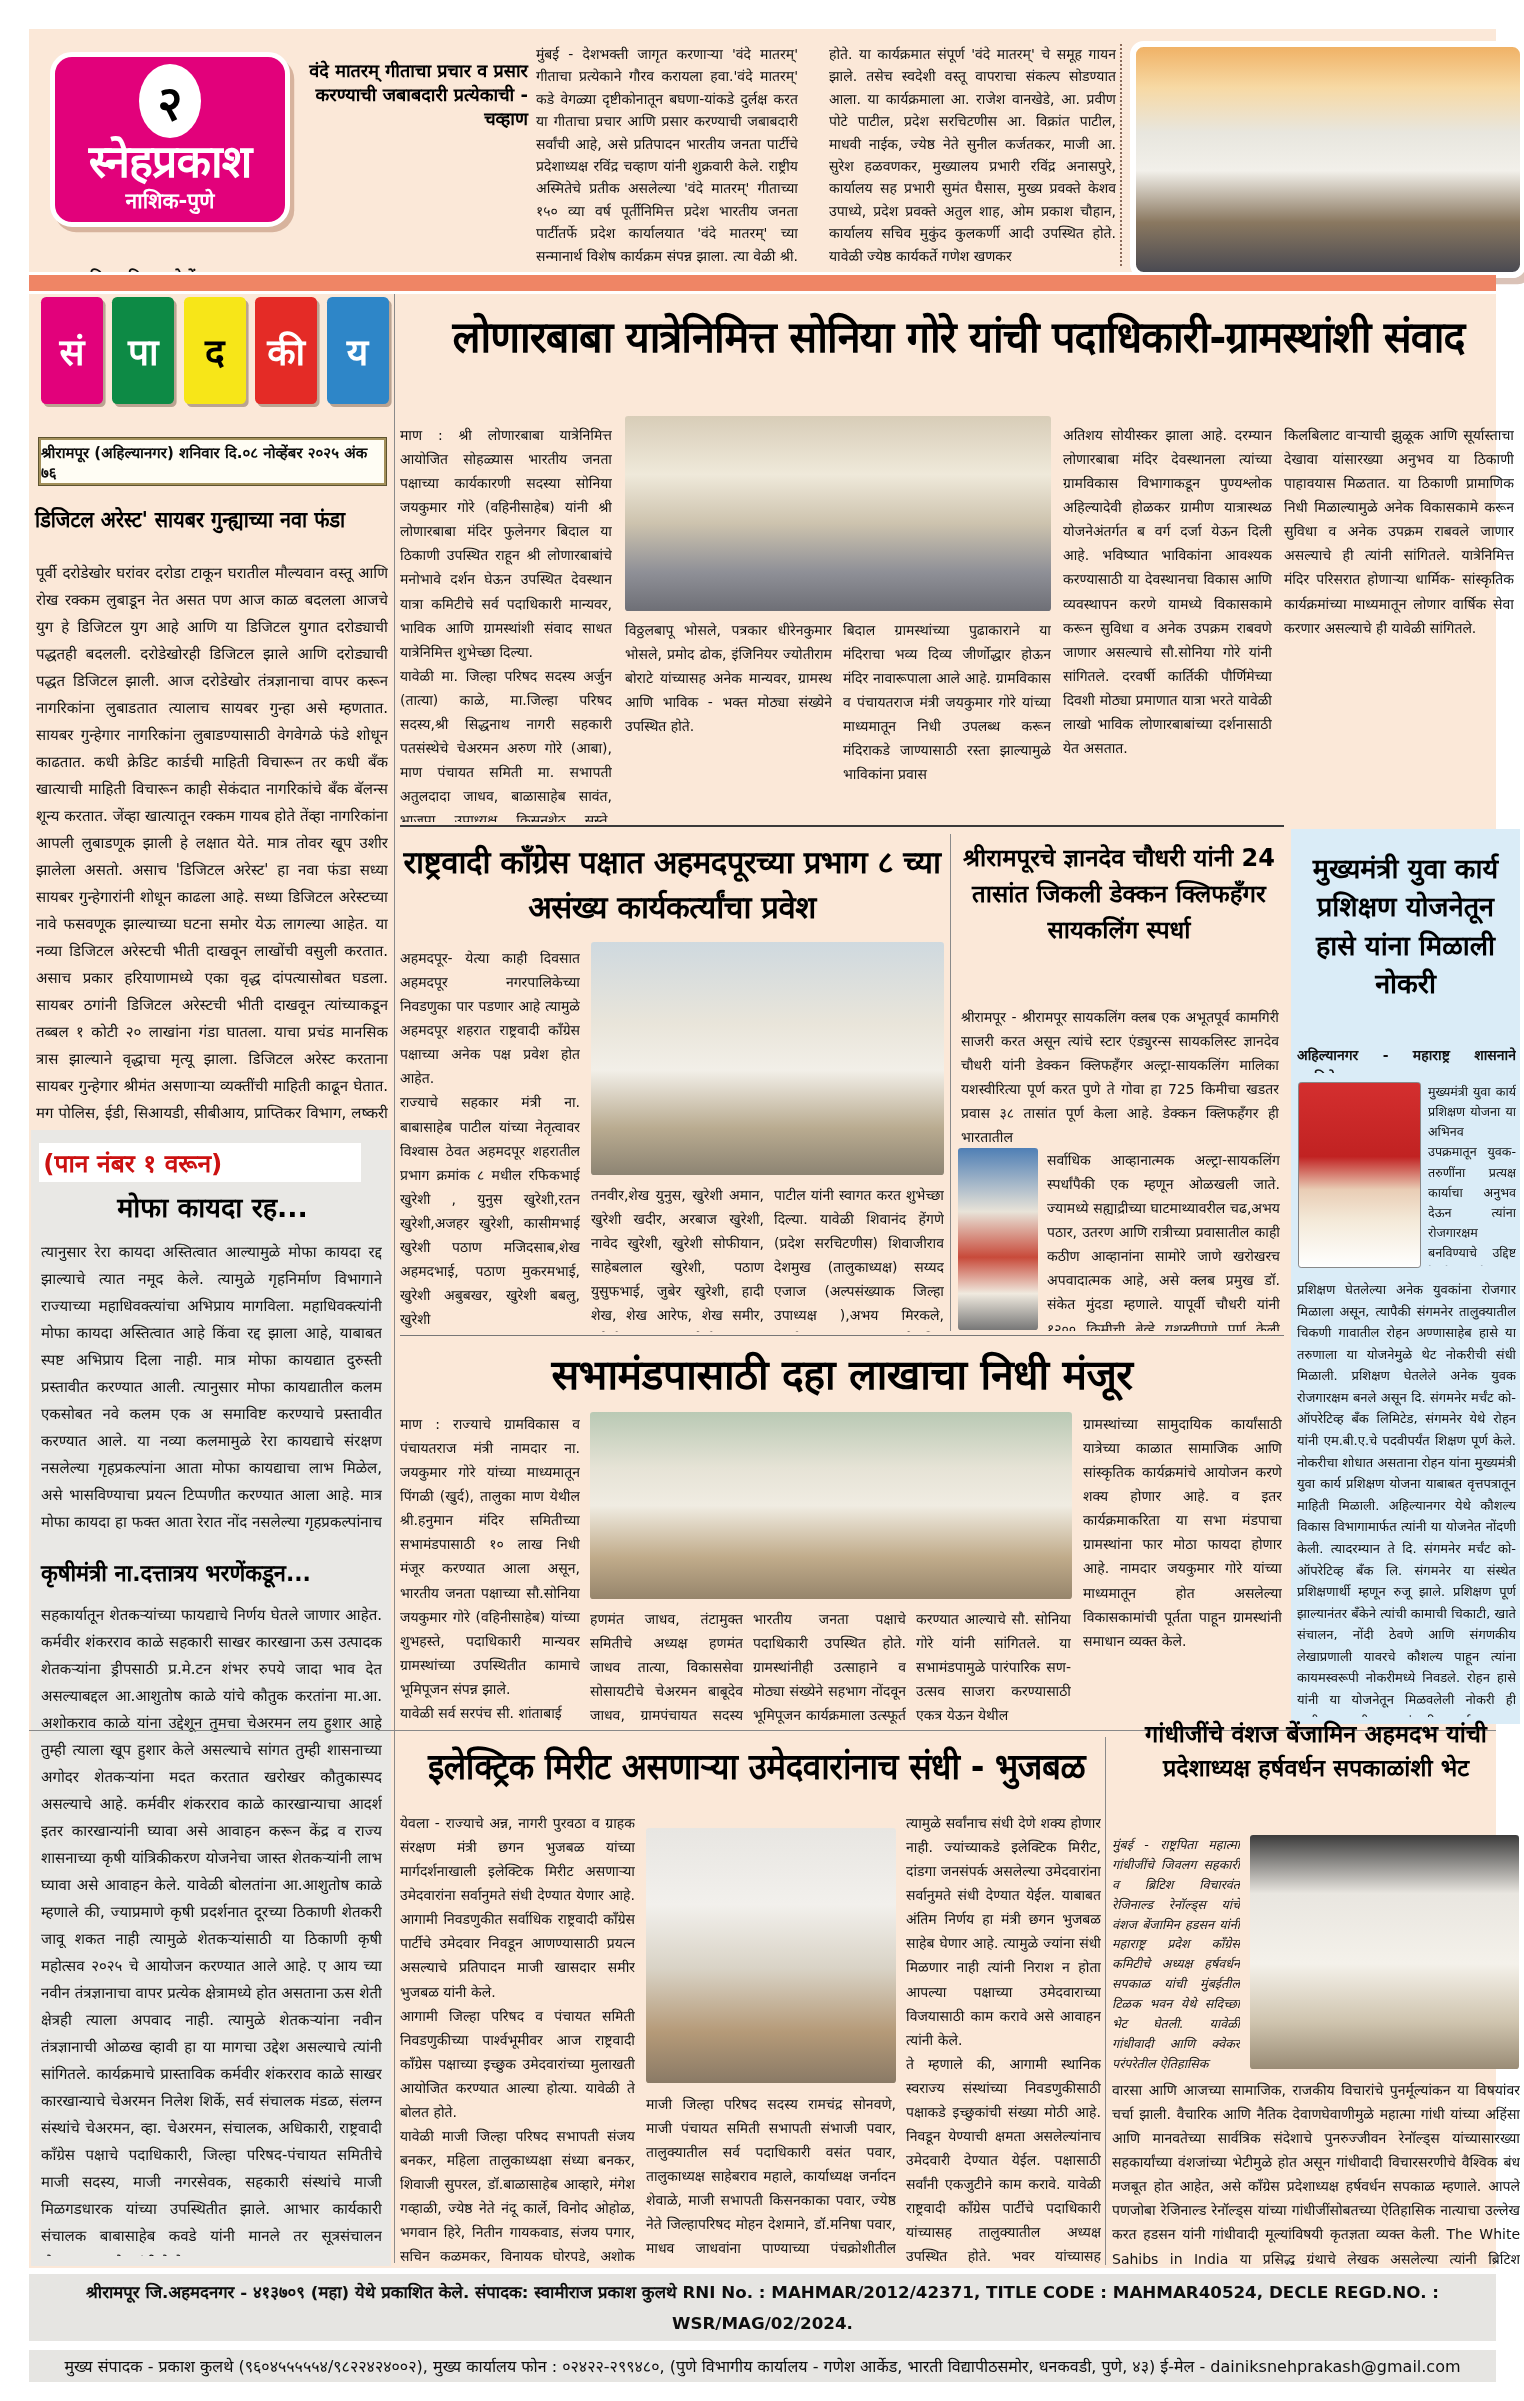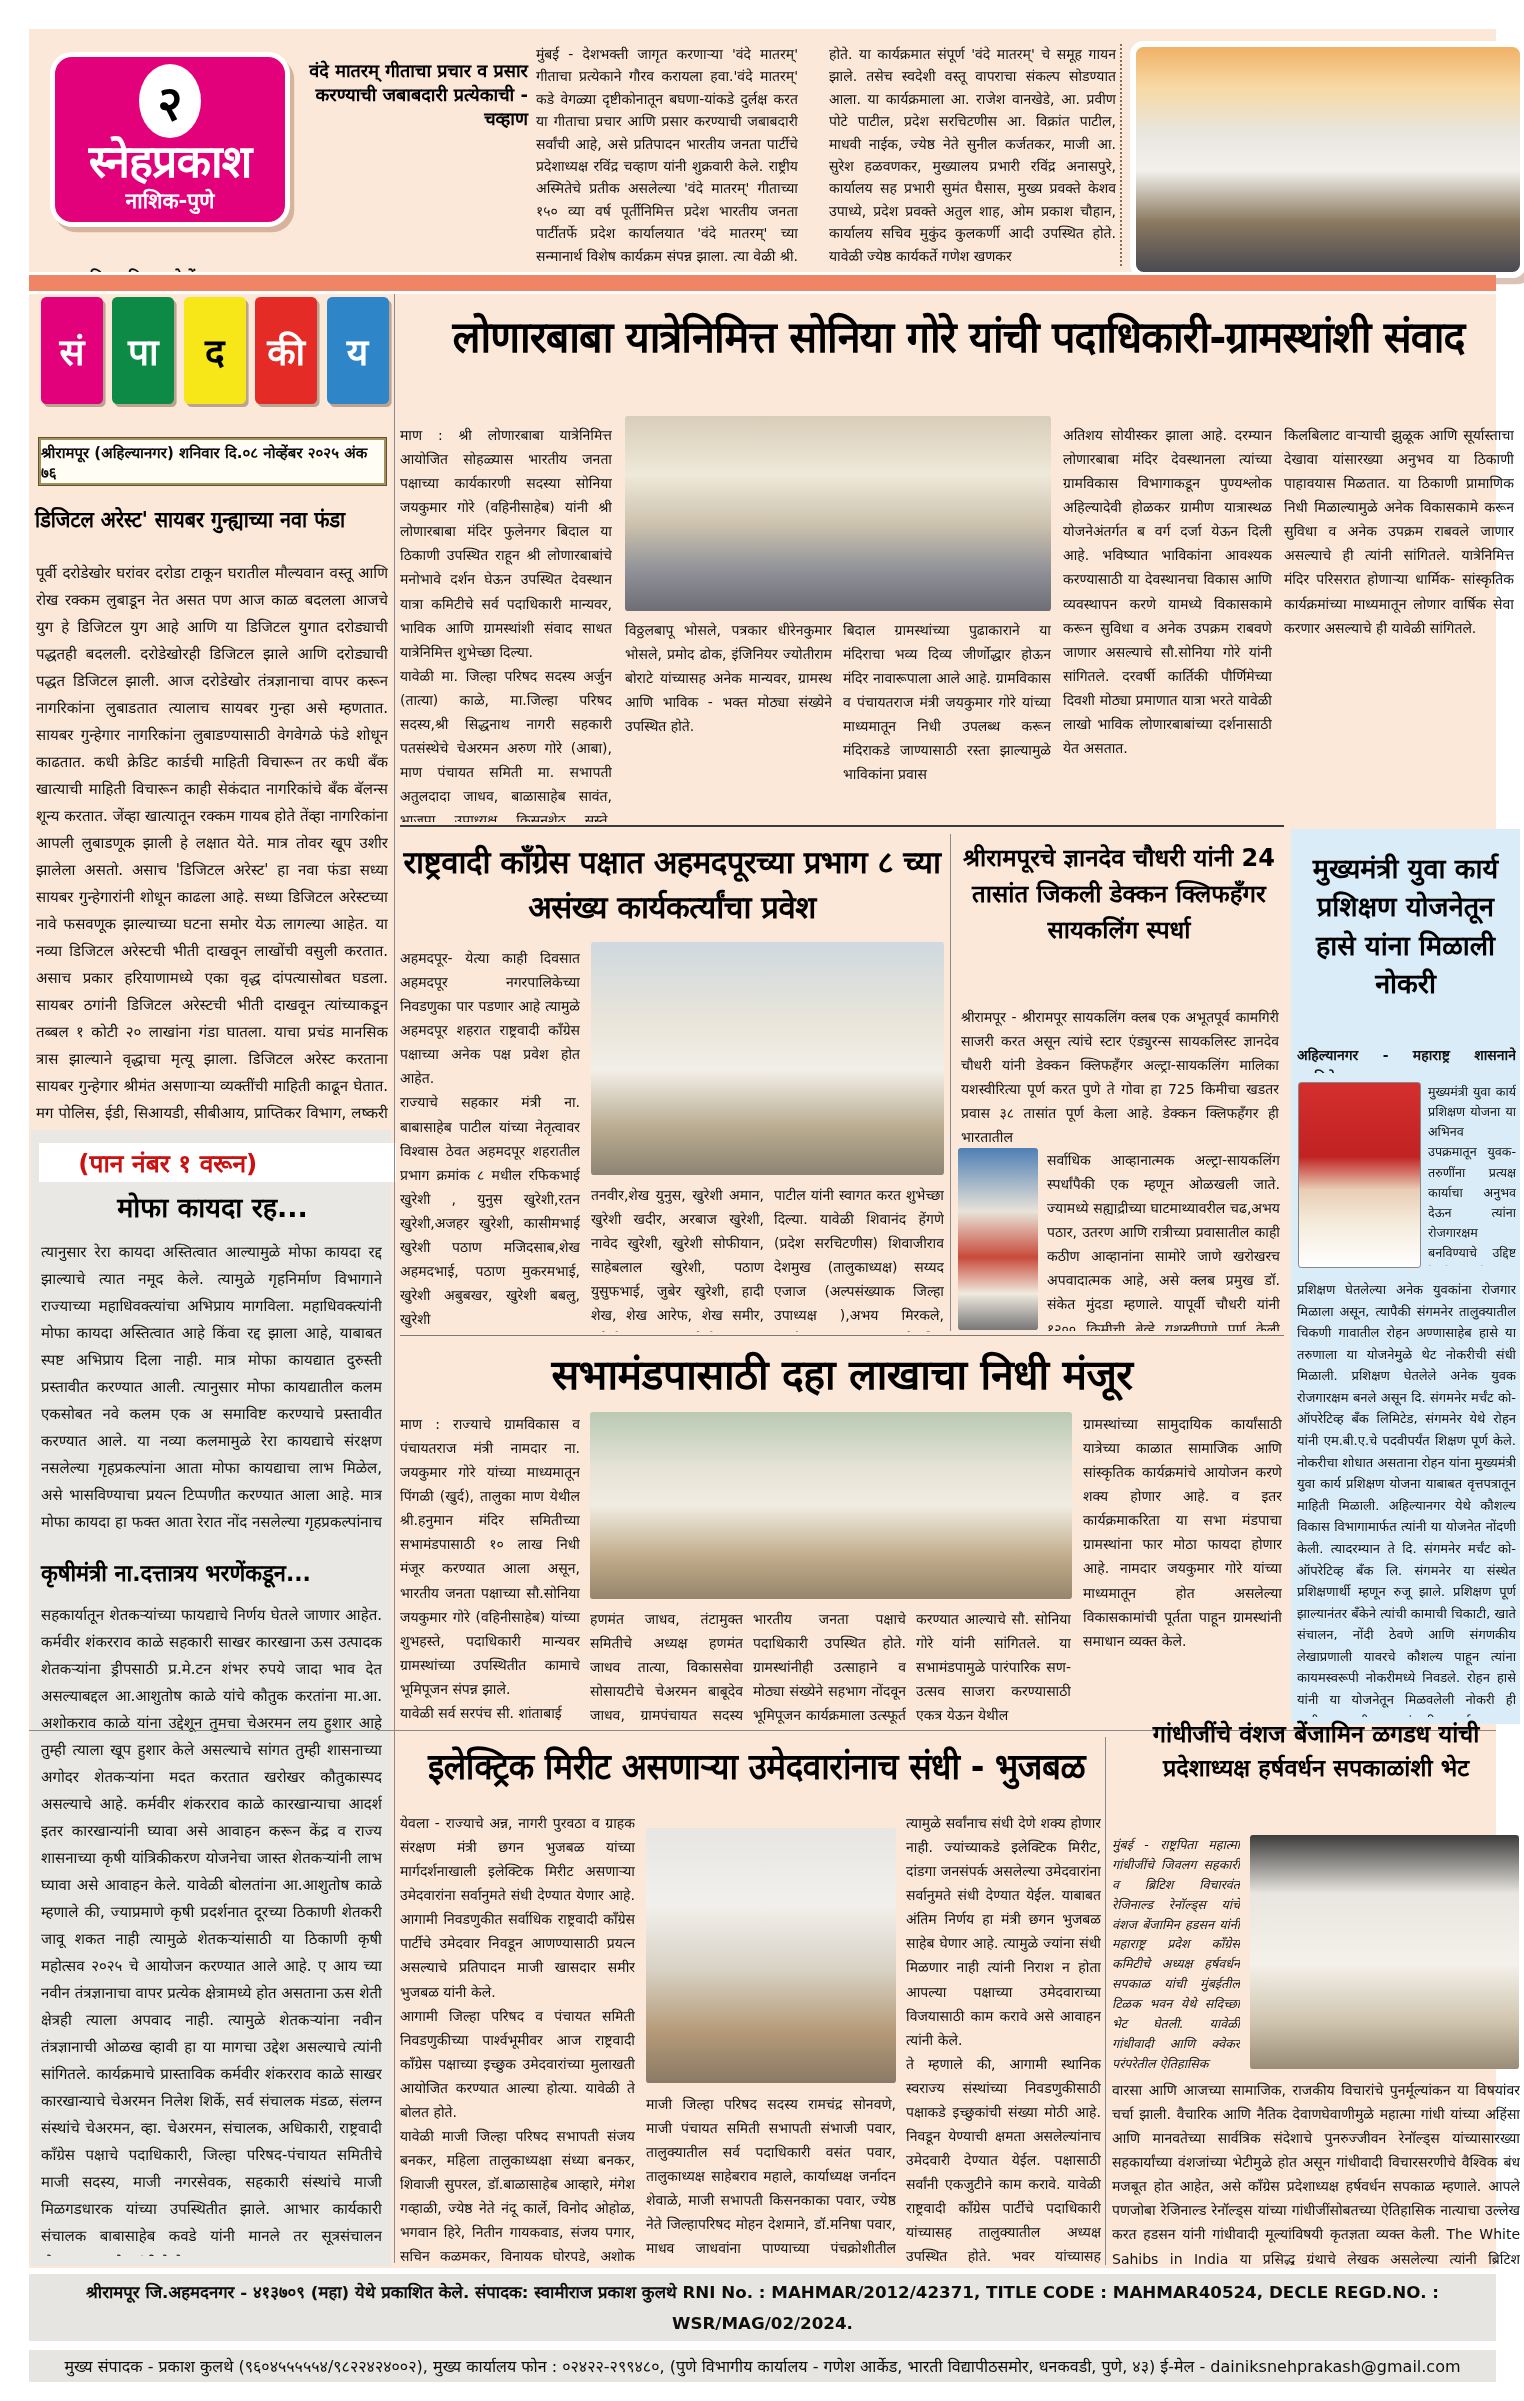--- a/index.html
+++ b/index.html
@@ -83,21 +83,21 @@
 
 <div class="abs datebox" style="left:39px;top:438px;width:343px;height:43px;">
   <span class="bold" style="font-size:15px;">श्रीरामपूर (अहिल्यानगर) शनिवार दि.०८ नोव्हेंबर २०२५  अंक ७६</span>
 </div>
 
 <div class="abs headline nowrap" style="left:35px;top:503px;width:356px;font-size:22px;transform:scaleX(.9);transform-origin:left;">डिजिटल अरेस्ट' सायबर गुन्ह्याच्या नवा फंडा</div>
 
 <div class="abs txt c29" style="left:36px;top:560px;width:352px;height:562px;">पूर्वी दरोडेखोर घरांवर दरोडा टाकून घरातील मौल्यवान वस्तू आणि रोख रक्कम लुबाडून नेत असत पण आज काळ बदलला आजचे युग हे डिजिटल युग आहे आणि या डिजिटल युगात दरोड्याची पद्धतही बदलली. दरोडेखोरही डिजिटल झाले आणि दरोड्याची पद्धत डिजिटल झाली. आज दरोडेखोर तंत्रज्ञानाचा वापर करून नागरिकांना लुबाडतात त्यालाच सायबर गुन्हा असे म्हणतात. सायबर गुन्हेगार नागरिकांना लुबाडण्यासाठी वेगवेगळे फंडे शोधून काढतात. कधी क्रेडिट कार्डची माहिती विचारून तर कधी बँक खात्याची माहिती विचारून काही सेकंदात नागरिकांचे बँक बॅलन्स शून्य करतात. जेंव्हा खात्यातून रक्कम गायब होते तेंव्हा नागरिकांना आपली लुबाडणूक झाली हे लक्षात येते. मात्र तोवर खूप उशीर झालेला असतो. असाच 'डिजिटल अरेस्ट' हा नवा फंडा सध्या सायबर गुन्हेगारांनी शोधून काढला आहे. सध्या डिजिटल अरेस्टच्या नावे फसवणूक झाल्याच्या घटना समोर येऊ लागल्या आहेत. या नव्या डिजिटल अरेस्टची भीती दाखवून लाखोंची वसुली करतात. असाच प्रकार हरियाणामध्ये एका वृद्ध दांपत्यासोबत घडला. सायबर ठगांनी डिजिटल अरेस्टची भीती दाखवून त्यांच्याकडून तब्बल १ कोटी २० लाखांना गंडा घातला. याचा प्रचंड मानसिक त्रास झाल्याने वृद्धाचा मृत्यू झाला. डिजिटल अरेस्ट करताना सायबर गुन्हेगार श्रीमंत असणाऱ्या व्यक्तींची माहिती काढून घेतात. मग पोलिस, ईडी, सिआयडी, सीबीआय, प्राप्तिकर विभाग, लष्करी अधिकारी असल्याची बतावणी करून व्हिडिओ कॉल करतात.</div>
 
 <div class="abs graybox" style="left:31px;top:1130px;width:360px;height:1136px;"></div>
-<div class="abs" style="left:39px;top:1143px;width:322px;height:39px;background:#fff;display:flex;align-items:center;padding-left:35px;">
+<div class="abs" style="left:39px;top:1143px;width:322px;height:39px;background:#fff;display:flex;align-items:center;">
   <span class="bold" style="color:#cc1111;font-size:24.6px;padding-left:4.2px;">(पान नंबर १ वरून)</span>
 </div>
 <div class="abs headline" style="left:41px;top:1188px;width:343px;font-size:27px;text-align:center;">मोफा कायदा रह...</div>
 <div class="abs txt c29" style="left:41px;top:1239px;width:341px;height:297px;">त्यानुसार रेरा कायदा अस्तित्वात आल्यामुळे मोफा कायदा रद्द झाल्याचे त्यात नमूद केले. त्यामुळे गृहनिर्माण विभागाने राज्याच्या महाधिवक्त्यांचा अभिप्राय मागविला. महाधिवक्त्यांनी मोफा कायदा अस्तित्वात आहे किंवा रद्द झाला आहे, याबाबत स्पष्ट अभिप्राय दिला नाही. मात्र मोफा कायद्यात दुरुस्ती प्रस्तावीत करण्यात आली. त्यानुसार मोफा कायद्यातील कलम एकसोबत नवे कलम एक अ समाविष्ट करण्याचे प्रस्तावीत करण्यात आले. या नव्या कलमामुळे रेरा कायद्याचे संरक्षण नसलेल्या गृहप्रकल्पांना आता मोफा कायद्याचा लाभ मिळेल, असे भासविण्याचा प्रयत्न टिप्पणीत करण्यात आला आहे. मात्र मोफा कायदा हा फक्त आता रेरात नोंद नसलेल्या गृहप्रकल्पांनाच लागू राहील, असे स्पष्ट करण्यात आले आहे. आता मोफा कायद्याच रद्द करण्याचे प्रस्तावीत असल्यामुळे त्यासाठी समिती गठीत करण्यात आली असून समितीचा अहवाल लवकरच सादर होणे अपेक्षित आहे. याबाबत सहकार आयुक्त दीपक तावरे यांनी दुजोरा दिला.मोका आणि रेरा हे स्वतंत्र कायदे आहेत.</div>
 <div class="abs headline nowrap" style="left:41px;top:1556px;width:343px;font-size:23px;transform:scaleX(.95);transform-origin:left;">कृषीमंत्री ना.दत्तात्रय भरणेंकडून...</div>
 <div class="abs txt c29" style="left:41px;top:1602px;width:341px;height:654px;">सहकार्यातून शेतकऱ्यांच्या फायद्याचे निर्णय घेतले जाणार आहेत. कर्मवीर शंकरराव काळे सहकारी साखर कारखाना ऊस उत्पादक शेतकऱ्यांना ड्रीपसाठी प्र.मे.टन शंभर रुपये जादा भाव देत असल्याबद्दल आ.आशुतोष काळे यांचे कौतुक करतांना मा.आ. अशोकराव काळे यांना उद्देशून तुमचा चेअरमन लय हुशार आहे तुम्ही त्याला खूप हुशार केले असल्याचे सांगत तुम्ही शासनाच्या अगोदर शेतकऱ्यांना मदत करतात खरोखर कौतुकास्पद असल्याचे आहे. कर्मवीर शंकरराव काळे कारखान्याचा आदर्श इतर कारखान्यांनी घ्यावा असे आवाहन करून केंद्र व राज्य शासनाच्या कृषी यांत्रिकीकरण योजनेचा जास्त शेतकऱ्यांनी लाभ घ्यावा असे आवाहन केले. यावेळी बोलतांना आ.आशुतोष काळे म्हणाले की, ज्याप्रमाणे कृषी प्रदर्शनात दूरच्या ठिकाणी शेतकरी जावू शकत नाही त्यामुळे शेतकऱ्यांसाठी या ठिकाणी कृषी महोत्सव २०२५ चे आयोजन करण्यात आले आहे. ए आय च्या नवीन तंत्रज्ञानाचा वापर प्रत्येक क्षेत्रामध्ये होत असताना ऊस शेती क्षेत्रही त्याला अपवाद नाही. त्यामुळे शेतकऱ्यांना नवीन तंत्रज्ञानाची ओळख व्हावी हा या मागचा उद्देश असल्याचे त्यांनी सांगितले. कार्यक्रमाचे प्रास्ताविक कर्मवीर शंकरराव काळे साखर कारखान्याचे चेअरमन निलेश शिर्के, सर्व संचालक मंडळ, संलग्न संस्थांचे चेअरमन, व्हा. चेअरमन, संचालक, अधिकारी, राष्ट्रवादी काँग्रेस पक्षाचे पदाधिकारी, जिल्हा परिषद-पंचायत समितीचे माजी सदस्य, माजी नगरसेवक, सहकारी संस्थांचे माजी मिळगडधारक यांच्या उपस्थितीत झाले. आभार कार्यकारी संचालक बाबासाहेब कवडे यांनी मानले तर सूत्रसंचालन गोरक्षनाथ म्हस्के यांनी केले.</div>
 
 <div class="abs vrule" style="left:394px;top:294px;height:1969px;"></div>
 
 <div class="abs headline nowrap center" style="left:400px;top:306px;width:1117px;font-size:43px;transform:scaleX(.96);transform-origin:center;letter-spacing:-1px;">लोणारबाबा यात्रेनिमित्त सोनिया गोरे यांची पदाधिकारी-ग्रामस्थांशी संवाद</div>
@@ -156,21 +156,21 @@
 आगामी जिल्हा परिषद व पंचायत समिती निवडणुकीच्या पार्श्वभूमीवर आज राष्ट्रवादी काँग्रेस पक्षाच्या इच्छुक उमेदवारांच्या मुलाखती आयोजित करण्यात आल्या होत्या. यावेळी ते बोलत होते.
 यावेळी माजी जिल्हा परिषद सभापती संजय बनकर, महिला तालुकाध्यक्षा संध्या बनकर, शिवाजी सुपरल, डॉ.बाळासाहेब आव्हारे, मंगेश गव्हाळी, ज्येष्ठ नेते नंदू कार्ले, विनोद ओहोळ, भगवान हिरे, नितीन गायकवाड, संजय पगार, सचिन कळमकर, विनायक घोरपडे, अशोक बनकर</div>
 <div class="abs photo" style="left:646px;top:1828px;width:250px;height:255px;
             background:linear-gradient(180deg,#e8e6e2 0%,#f2f0ec 30%,#d9d3c6 55%,#b59a78 80%,#8a7a66 100%);"></div>
 <div class="abs txt c27" style="left:646px;top:2092px;width:250px;height:173px;">माजी जिल्हा परिषद सदस्य रामचंद्र सोनवणे, माजी पंचायत समिती सभापती संभाजी पवार, तालुक्यातील सर्व पदाधिकारी वसंत पवार, तालुकाध्यक्ष साहेबराव महाले, कार्याध्यक्ष जर्नादन शेवाळे, माजी सभापती किसनकाका पवार, ज्येष्ठ नेते जिल्हापरिषद मोहन देशमाने, डॉ.मनिषा पवार, माधव जाधवांना पाण्याच्या पंचक्रोशीतील उमेदवारांनी हजेरी लावत आपल्या उमेदवारीचा आग्रह धरला.</div>
 
 <div class="abs txt c27" style="left:906px;top:1811px;width:195px;height:454px;">त्यामुळे सर्वांनाच संधी देणे शक्य होणार नाही. ज्यांच्याकडे इलेक्टिक मिरीट, दांडगा जनसंपर्क असलेल्या उमेदवारांना सर्वानुमते संधी देण्यात येईल. याबाबत अंतिम निर्णय हा मंत्री छगन भुजबळ साहेब घेणार आहे. त्यामुळे ज्यांना संधी मिळणार नाही त्यांनी निराश न होता आपल्या पक्षाच्या उमेदवाराच्या विजयासाठी काम करावे असे आवाहन त्यांनी केले.
 ते म्हणाले की, आगामी स्थानिक स्वराज्य संस्थांच्या निवडणुकीसाठी पक्षाकडे इच्छुकांची संख्या मोठी आहे. निवडून येण्याची क्षमता असलेल्यांनाच उमेदवारी देण्यात येईल. पक्षासाठी सर्वांनी एकजुटीने काम करावे. यावेळी राष्ट्रवादी काँग्रेस पार्टीचे पदाधिकारी यांच्यासह तालुक्यातील अध्यक्ष उपस्थित होते. भवर यांच्यासह आयव्यय यावपर्यंत मार्गदर्शन केले.</div>
 
 <div class="abs vrule" style="left:1105px;top:1737px;height:528px;"></div>
-<div class="abs headline center" style="left:1112px;top:1717px;width:408px;font-size:23.5px;line-height:1.45;">गांधीजींचे वंशज बेंजामिन ळगडध यांची प्रदेशाध्यक्ष हर्षवर्धन सपकाळांशी भेट</div>
+<div class="abs headline center" style="left:1112px;top:1717px;width:408px;font-size:23.5px;line-height:1.45;">गांधीजींचे वंशज बेंजामिन अहमदभ यांची प्रदेशाध्यक्ष हर्षवर्धन सपकाळांशी भेट</div>
 <div class="abs txt" style="left:1112px;top:1835px;width:128px;height:234px;font-size:12.6px;line-height:1.58;font-style:italic;">मुंबई - राष्ट्रपिता महात्मा गांधीजींचे जिवलग सहकारी व ब्रिटिश विचारवंत रेजिनाल्ड रेनॉल्ड्स यांचे वंशज बेंजामिन हडसन यांनी महाराष्ट्र प्रदेश काँग्रेस कमिटीचे अध्यक्ष हर्षवर्धन सपकाळ यांची मुंबईतील टिळक भवन येथे सदिच्छा भेट घेतली. यावेळी गांधीवादी आणि क्वेकर परंपरेतील ऐतिहासिक</div>
 <div class="abs photo" style="left:1250px;top:1835px;width:269px;height:234px;
             background:linear-gradient(180deg,#3b3b3b 0%,#e9e6e0 25%,#f4f1ea 55%,#cfc4ae 80%,#9a8c76 100%);"></div>
 <div class="abs txt c27" style="left:1112px;top:2078px;width:408px;height:187px;">वारसा आणि आजच्या सामाजिक, राजकीय विचारांचे पुनर्मूल्यांकन या विषयांवर चर्चा झाली. वैचारिक आणि नैतिक देवाणघेवाणीमुळे महात्मा गांधी यांच्या अहिंसा आणि मानवतेच्या सार्वत्रिक संदेशाचे पुनरुज्जीवन रेनॉल्ड्स यांच्यासारख्या सहकार्यांच्या वंशजांच्या भेटीमुळे होत असून गांधीवादी विचारसरणीचे वैश्विक बंध मजबूत होत आहेत, असे काँग्रेस प्रदेशाध्यक्ष हर्षवर्धन सपकाळ म्हणाले. आपले पणजोबा रेजिनाल्ड रेनॉल्ड्स यांच्या गांधीजींसोबतच्या ऐतिहासिक नात्याचा उल्लेख करत हडसन यांनी गांधीवादी मूल्यांविषयी कृतज्ञता व्यक्त केली. The White Sahibs in India  या प्रसिद्ध ग्रंथाचे लेखक असलेल्या त्यांनी ब्रिटिश साम्राज्यवादावर तीव्र टीका करत भारताच्या स्वातंत्र्यलढ्यातील नैतिक भूमिकेचे समर्थन केले होते.</div>
 
 <div class="abs footbar" style="left:29px;top:2274px;width:1467px;height:67px;">
   <div class="bold" style="font-size:16.7px;line-height:1.8;">श्रीरामपूर जि.अहमदनगर - ४१३७०९ (महा) येथे प्रकाशित केले. संपादक: स्वामीराज प्रकाश कुलथे RNI No. : MAHMAR/2012/42371,  TITLE CODE : MAHMAR40524,  DECLE REGD.NO. : WSR/MAG/02/2024.</div>
 </div>
 <div class="abs footbar" style="left:29px;top:2350px;width:1467px;height:32px;">
   <div style="font-size:16px;">मुख्य संपादक - प्रकाश कुलथे (९६०४५५५५५४/९८२२४२४००२), मुख्य कार्यालय फोन : ०२४२२-२९९४८०, (पुणे विभागीय कार्यालय - गणेश आर्केड, भारती विद्यापीठसमोर, धनकवडी, पुणे, ४३) ई-मेल - dainiksnehprakash@gmail.com</div>

